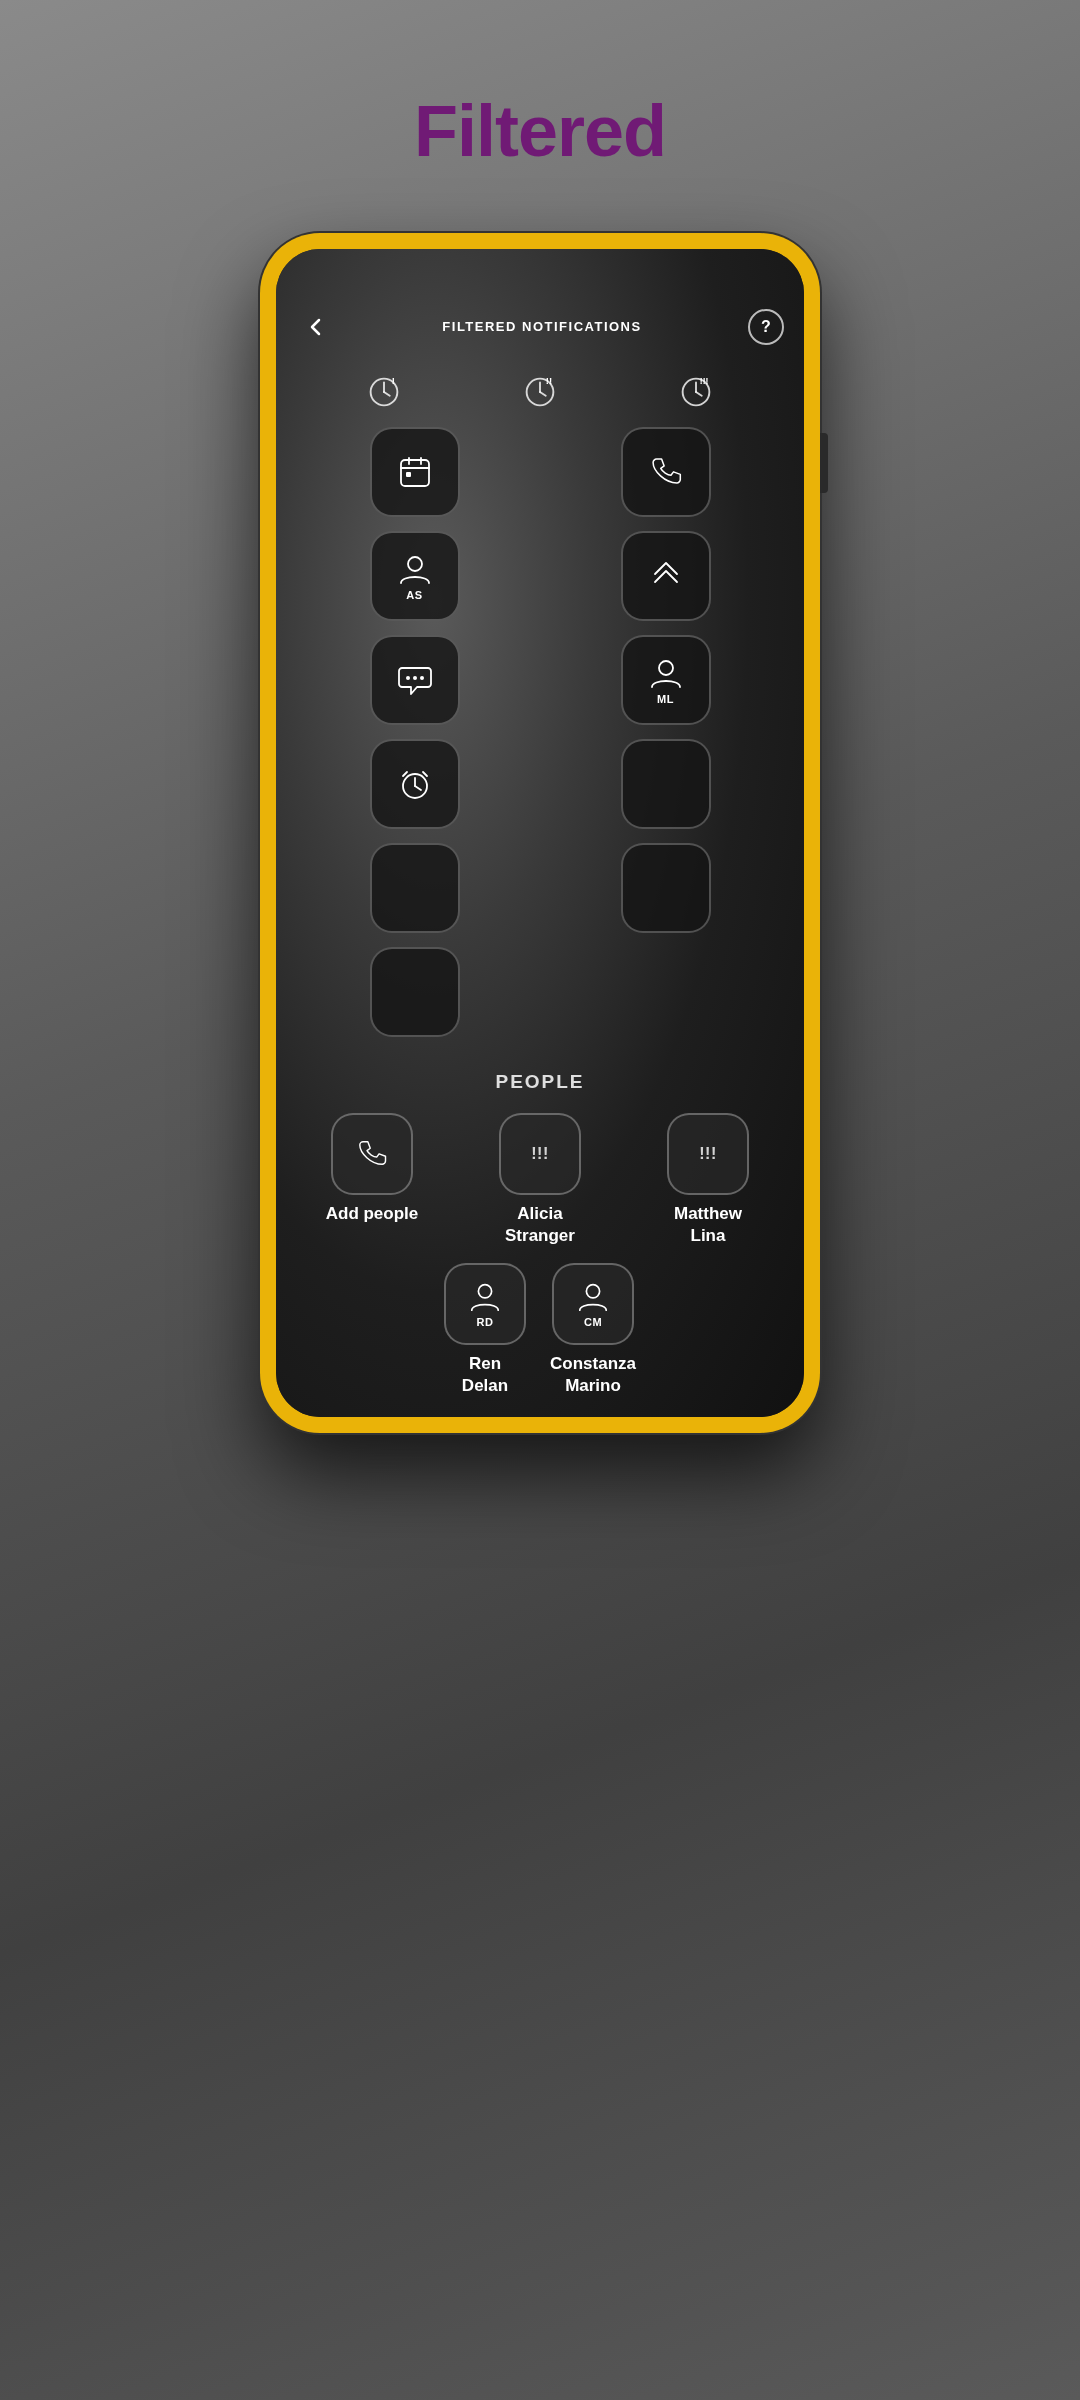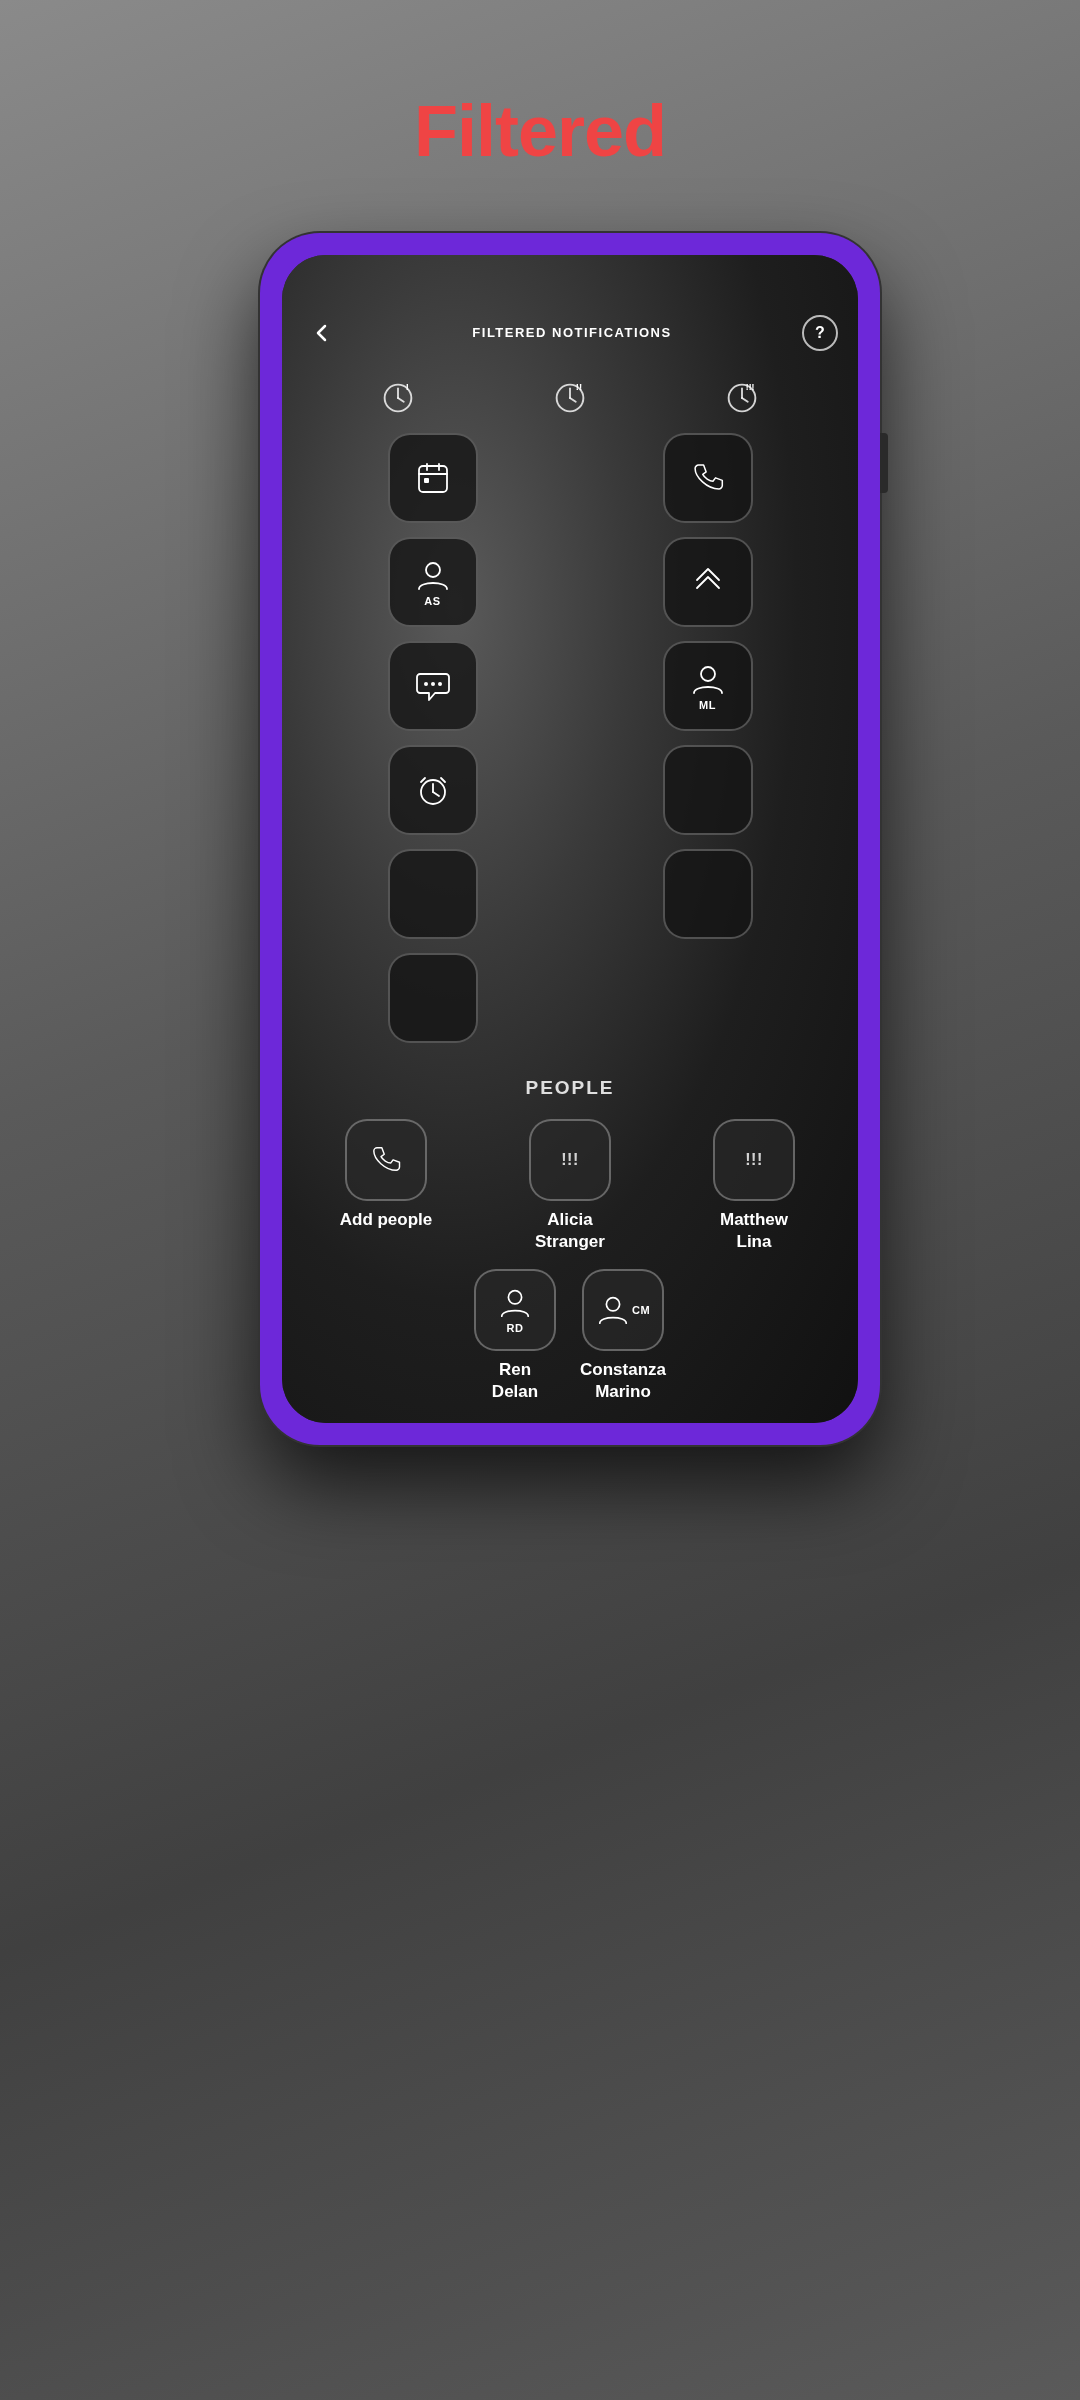--- a/index.html
+++ b/index.html
@@ -9,40 +9,40 @@
       width: 1080px;
       min-height: 2400px;
       background: linear-gradient(160deg, #8a8a8a 0%, #5a5a5a 40%, #404040 70%, #5a5a5a 100%);
       display: flex;
       flex-direction: column;
       align-items: center;
       font-family: -apple-system, BlinkMacSystemFont, 'Helvetica Neue', Arial, sans-serif;
     }
 
     .page-title {
-      color: #ef4444;
+      color: #701a75;
       font-size: 72px;
       font-weight: 800;
       text-align: center;
       margin-top: 90px;
       line-height: 1.15;
       letter-spacing: -1px;
     }
 
     .phone-wrapper {
       margin-top: 60px;
       position: relative;
       width: 560px;
     }
 
     .phone-frame {
-      width: 620px;
-      background: #6d28d9;
+      width: 560px;
+      background: #eab308;
       border-radius: 60px;
-      padding: 22px;
+      padding: 16px;
       box-shadow:
         0 0 0 2px #333,
         0 40px 80px rgba(0,0,0,0.7);
       position: relative;
     }
 
     
     .phone-frame::before {
       content: '';
       position: absolute;
@@ -477,21 +477,21 @@
                   <path d="M4 32 C4 24 32 24 32 32"></path>
                 </svg>
                 <span style="font-size:11px;font-weight:700;color:white">RD</span>
               </div>
             </div>
             <span class="people-name">Ren<br>Delan</span>
           </div>
 
           <div class="people-item">
             <div class="people-avatar">
-              <div style="display:flex;flex-direction:row;align-items:center;gap:2px">
+              <div style="display:flex;flex-direction:column;align-items:center;gap:2px">
                 <svg viewBox="0 0 36 36" width="28" height="28" stroke="white" fill="none" stroke-width="1.8" stroke-linecap="round">
                   <circle cx="18" cy="12" r="7"></circle>
                   <path d="M4 32 C4 24 32 24 32 32"></path>
                 </svg>
                 <span style="font-size:11px;font-weight:700;color:white">CM</span>
               </div>
             </div>
             <span class="people-name">Constanza<br>Marino</span>
           </div>
 

